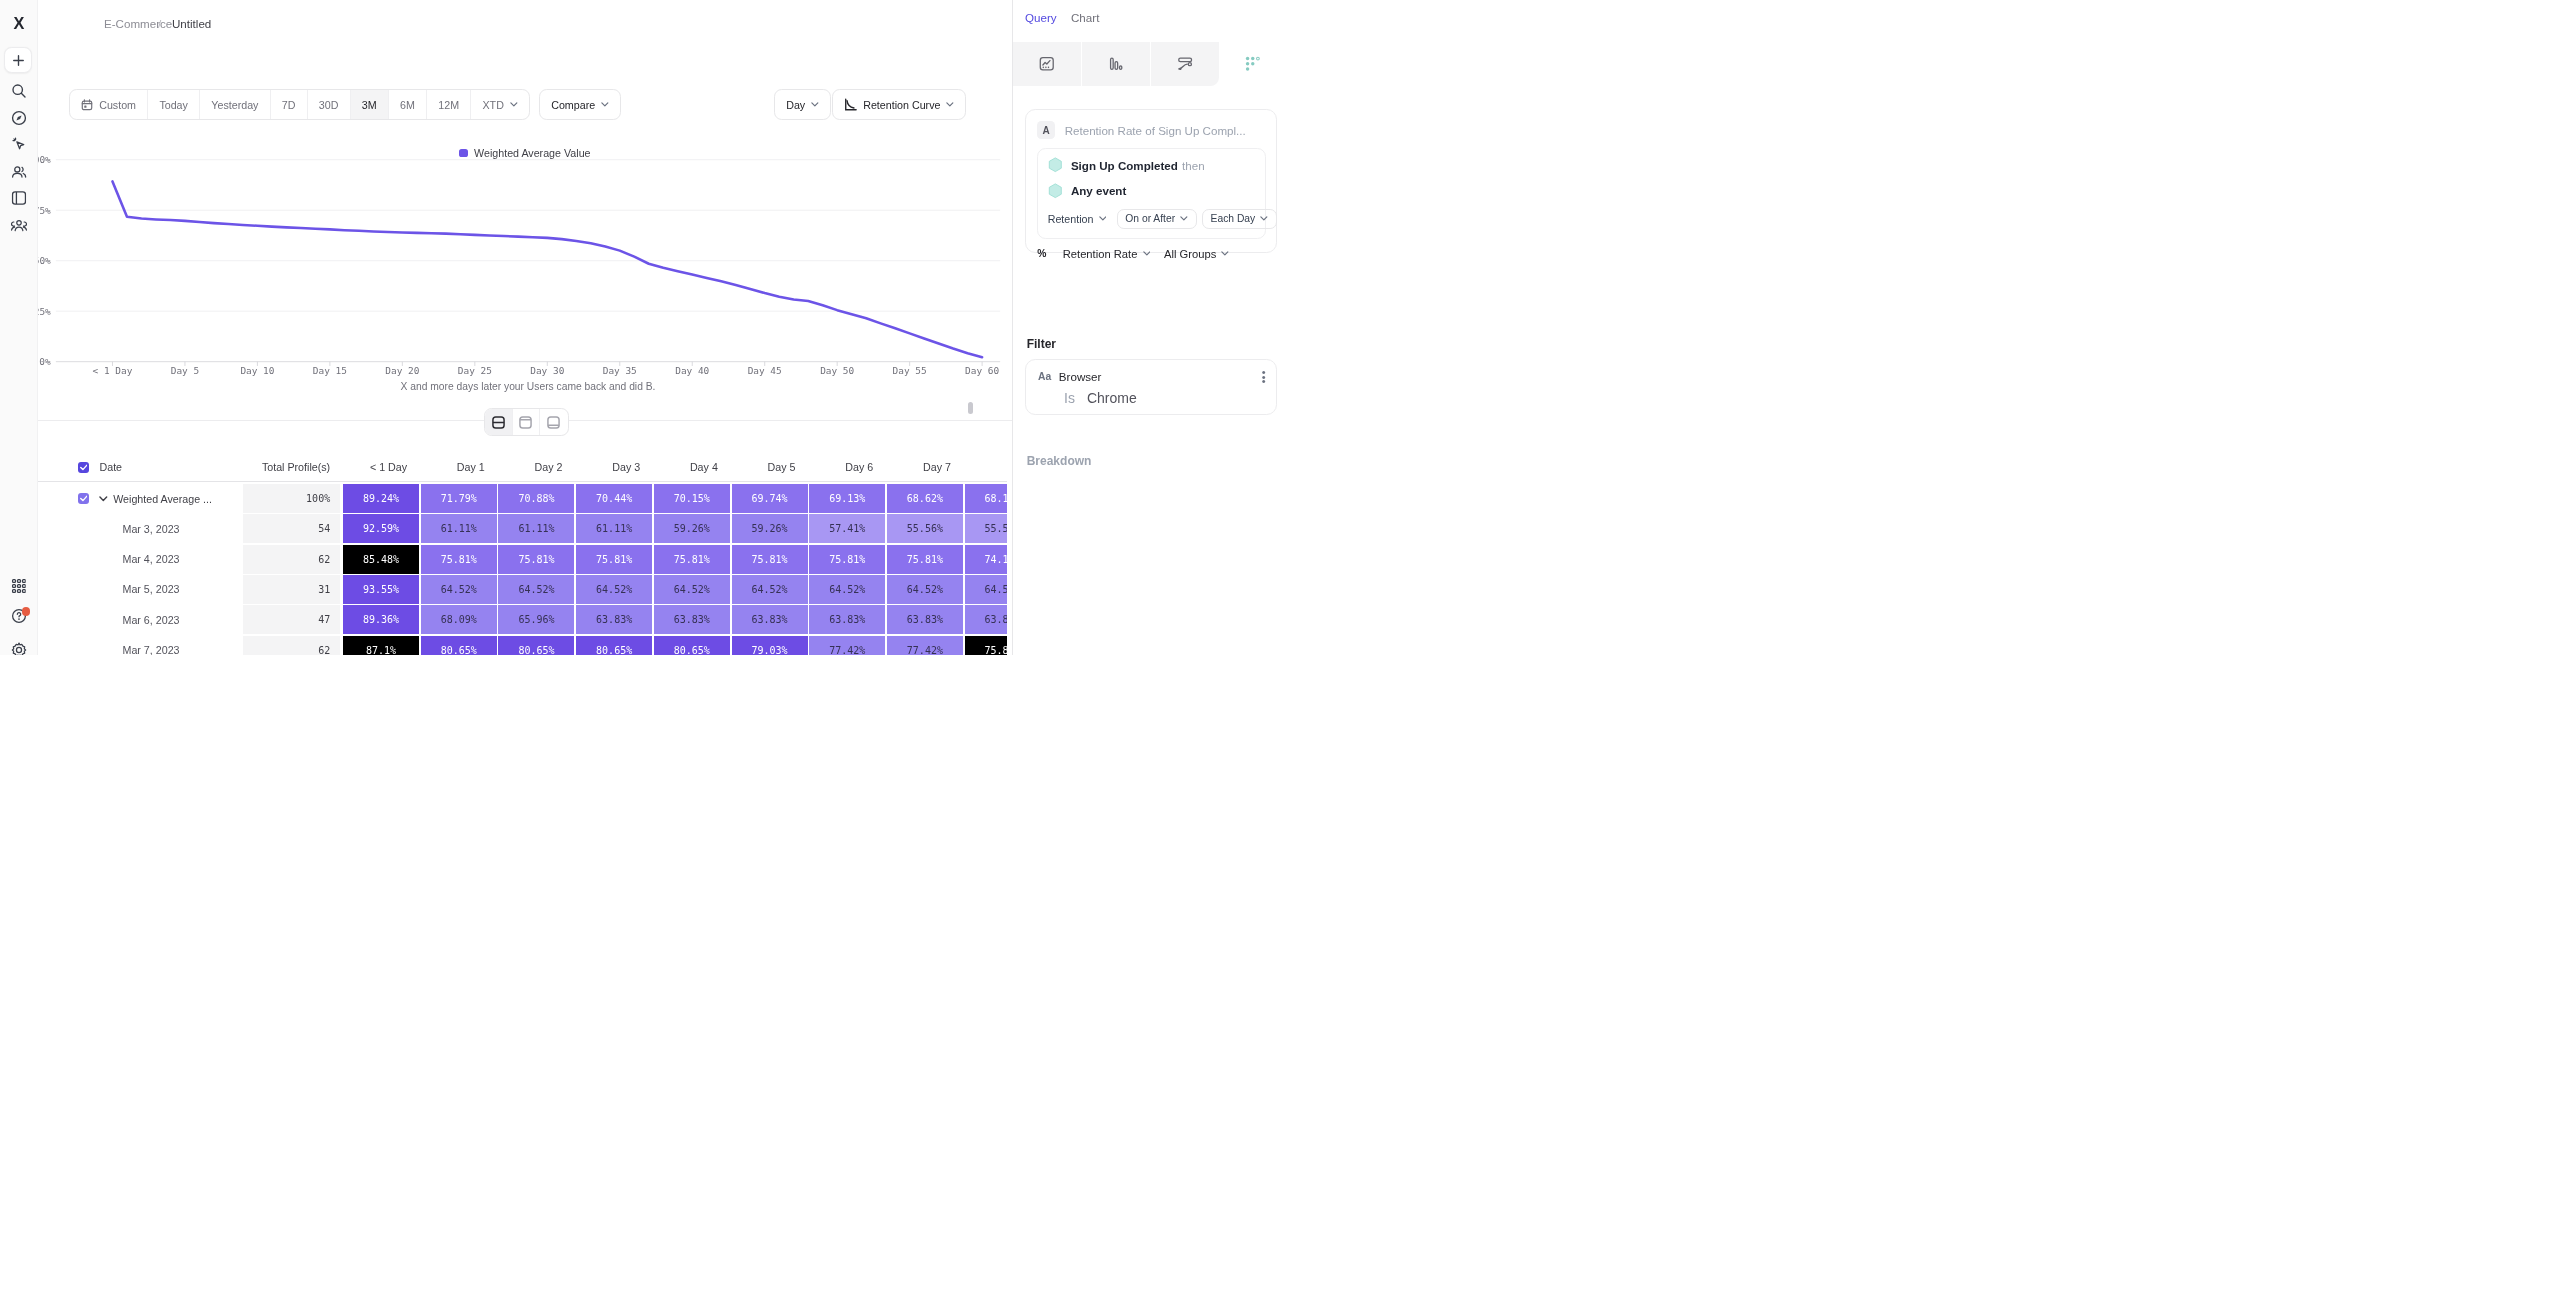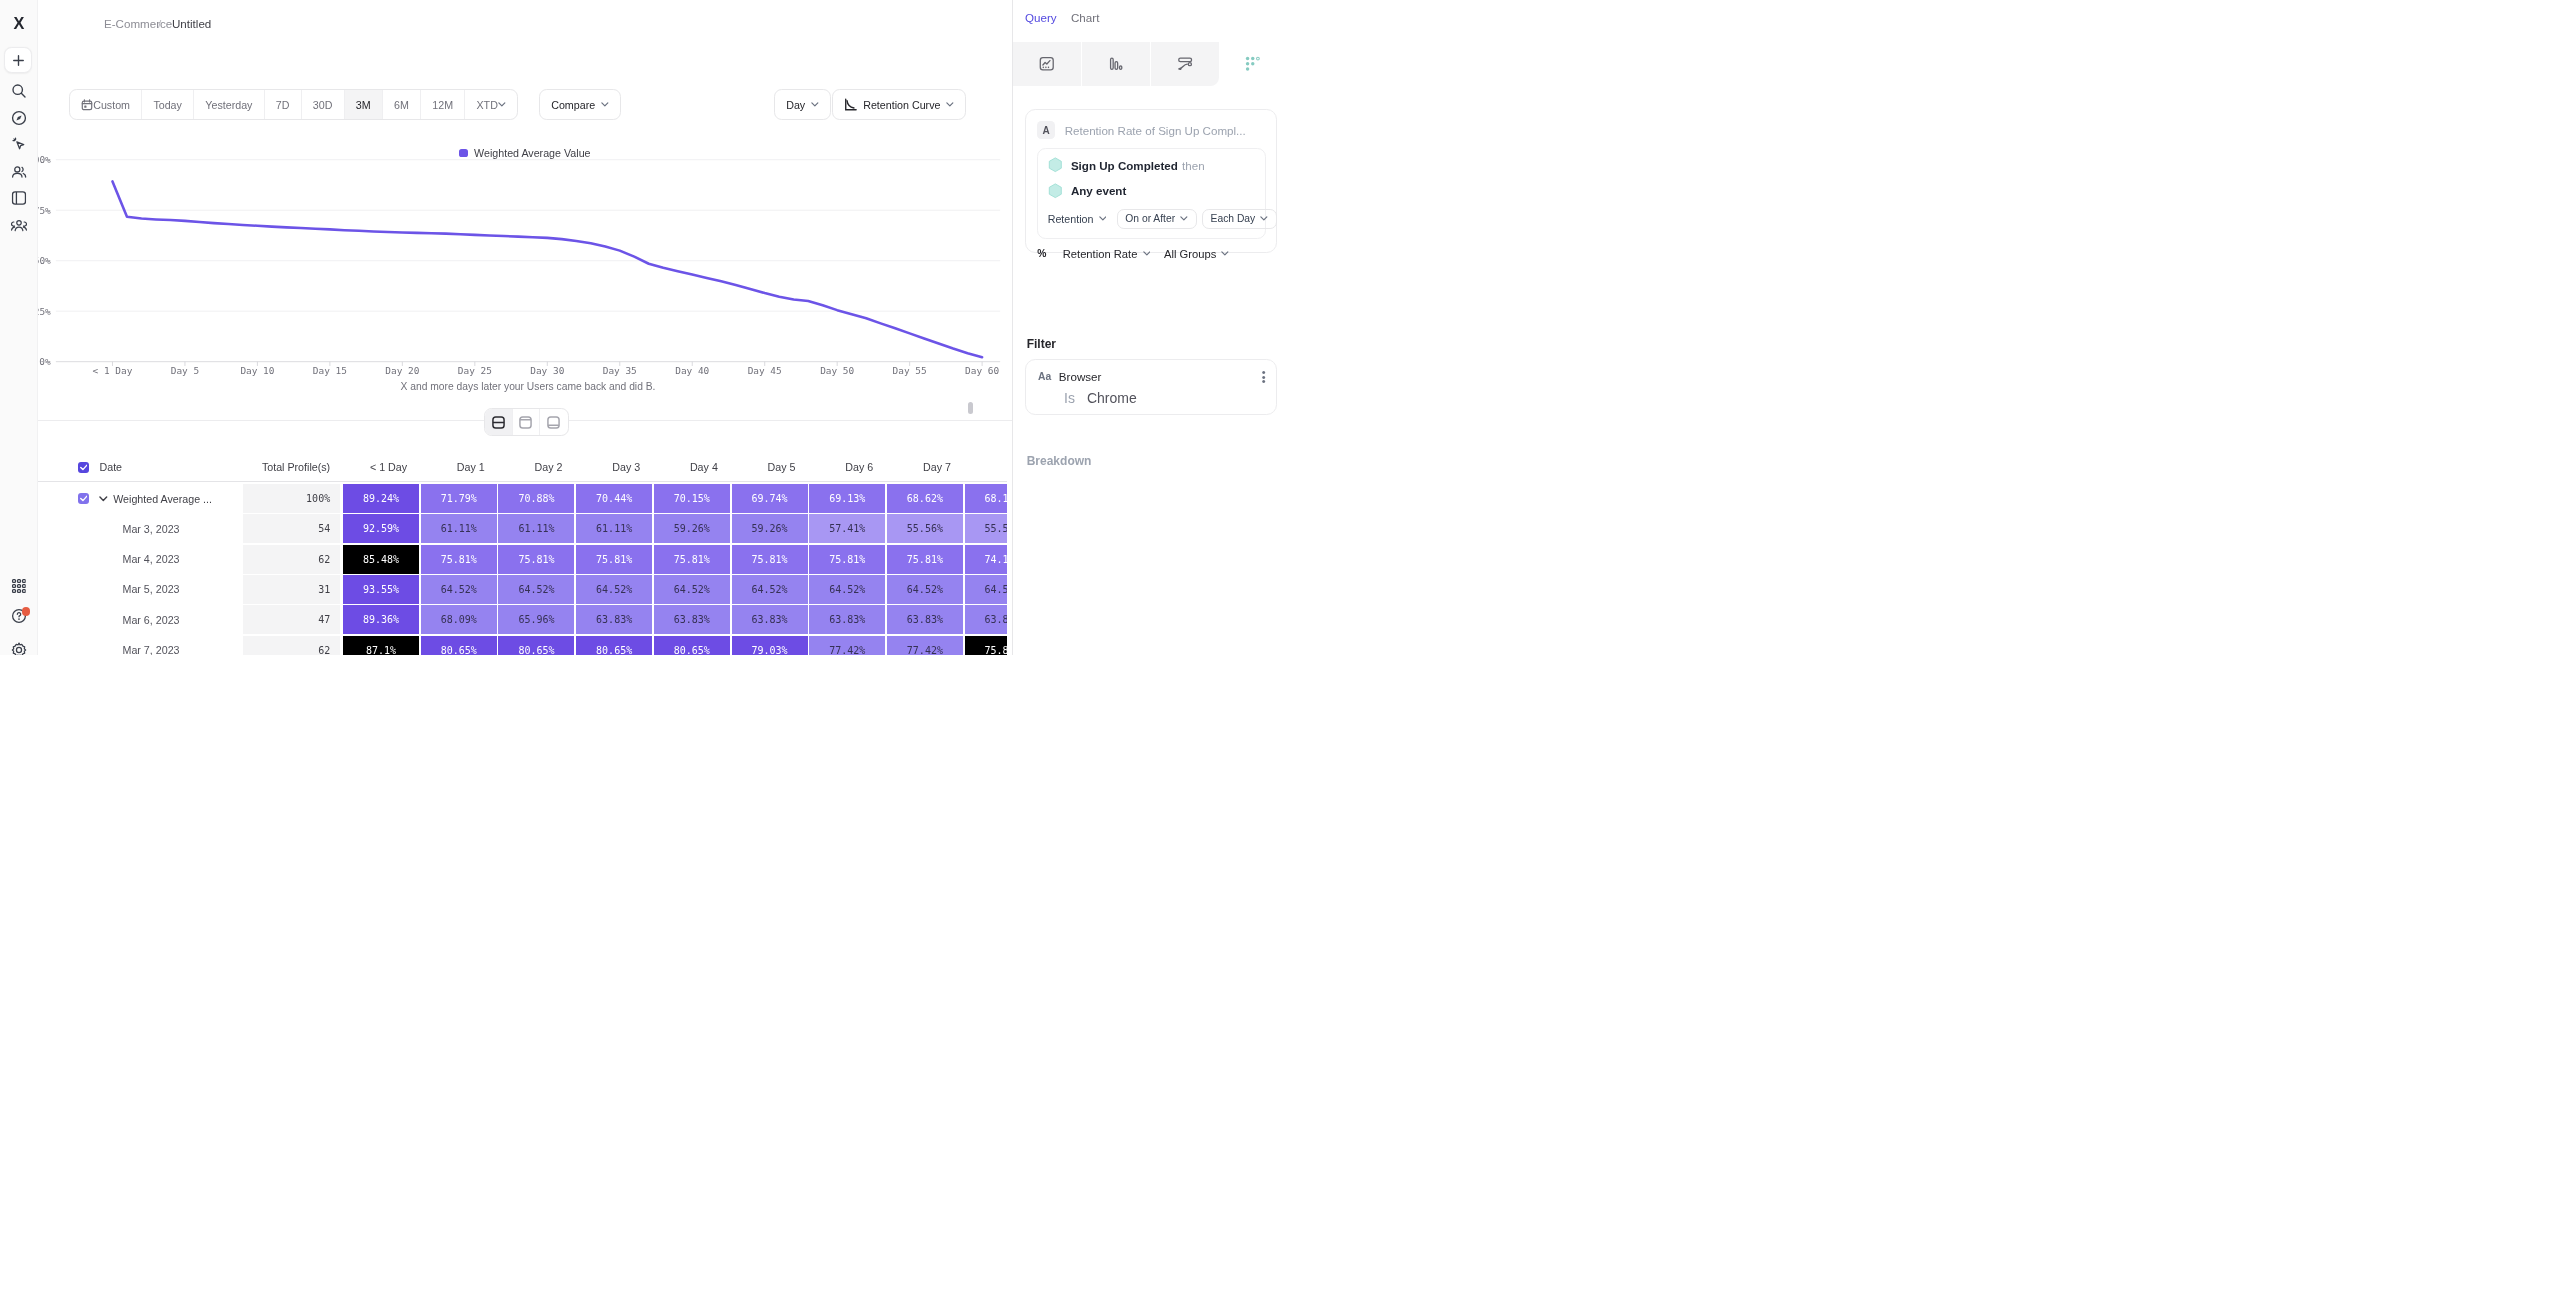--- a/index.html
+++ b/index.html
@@ -24,21 +24,21 @@
   #link-ic { left:1059px; }
   #more-ic { left:1110px; top:18px; letter-spacing:1.7px; font-weight:700; color:#26262b; }
   #top-divider { position:absolute; left:1174px; top:10.3px; width:0.9px; height:27.5px; background:#e8e8ea; }
   #save-btn { position:absolute; left:1185px; top:6.9px; width:80px; height:30px; background:#5349e0; color:#fff; border:none; border-radius:6.9px; font-size:11.2px; font-weight:500; font-family:inherit; cursor:pointer; }
 
   
   #main { position:absolute; left:38px; top:51px; width:974px; height:604px; background:#fff; overflow:hidden; }
 
   
   #dr-group { position:absolute; left:31px; top:38px; height:31px; display:flex; align-items:stretch; border:0.9px solid #e7e7e9; border-radius:7.7px; overflow:hidden; background:#fff; }
-  .seg { display:flex; align-items:center; padding:0 11.2px; font-size:10.7px; color:#71717a; border-right:0.9px solid #efeff1; cursor:pointer; white-space:nowrap; }
+  .seg { display:flex; align-items:center; gap:6px; padding:0 11.2px; font-size:10.7px; color:#71717a; border-right:0.9px solid #efeff1; cursor:pointer; white-space:nowrap; }
   .seg:last-child { border-right:none; }
   .seg.active { background:#f4f4f5; color:#26262b; font-weight:500; }
   .btn { position:absolute; height:31px; display:flex; align-items:center; gap:6px; padding:0 11.2px; border:0.9px solid #e7e7e9; border-radius:7.7px; background:#fff; font-size:10.7px; color:#26262b; font-weight:500; cursor:pointer; white-space:nowrap; }
   #compare-btn { left:501px; top:38px; }
   #gran-btn { left:736px; top:38px; }
   #viewtype-btn { left:794px; top:38px; }
 
   
   #legend { position:absolute; left:0; top:96px; width:974px; display:flex; align-items:center; justify-content:center; gap:6px; font-size:10.7px; color:#3f3f46; }
   .swatch { width:8.6px; height:8.6px; border-radius:2.6px; }

